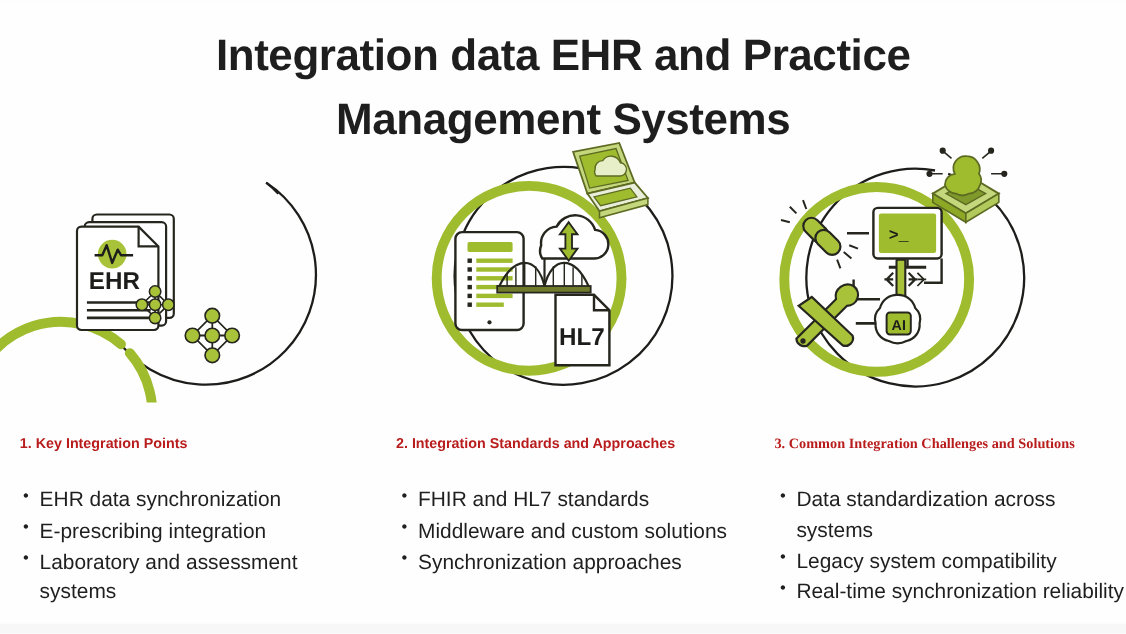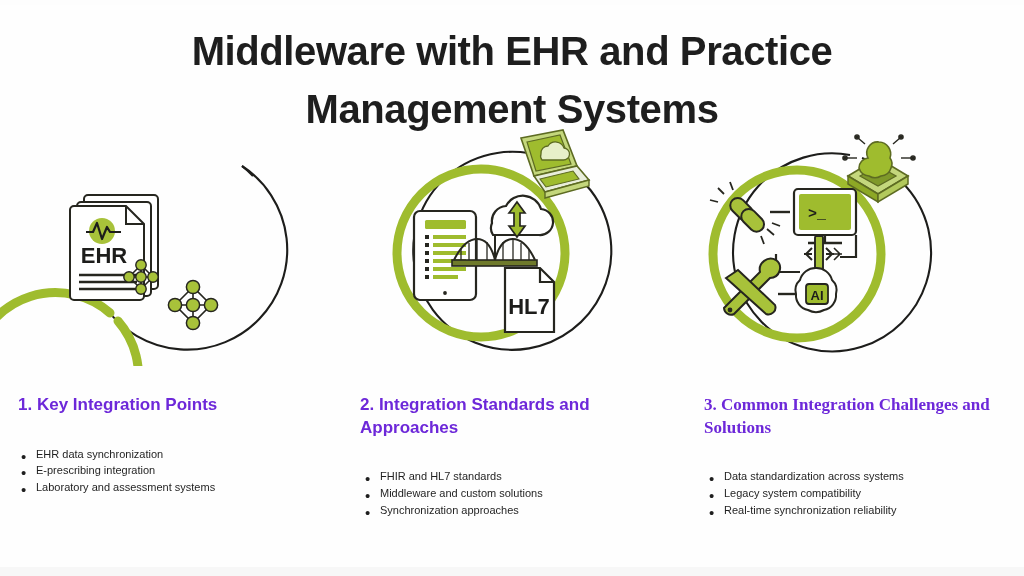--- a/index.html
+++ b/index.html
@@ -33,29 +33,29 @@
     display:flex;
   }
   .col { width:341px; position:relative; }
 
   
   .art { position:relative; height:238px; }
   .art svg { position:absolute; left:0; top:0; }
 
   
   .heading {
-    font-size:17px; font-weight:bold; line-height:1.33;
-    color:#6d28d9;
+    font-size:13px; font-weight:bold; line-height:1.33;
+    color:#b91c1c;
   }
   .c1 .heading { padding:0 0 0 18px; }
   .c2 .heading { padding:0 0 0 19px; }
   .c3 .heading { padding:0 0 0 22px;font-family:Liberation Serif, serif; }
 
   
-  ul.bullets { list-style:none; font-size:11px; line-height:1.44; color:#1f1f1f; }
+  ul.bullets { list-style:none; font-size:19px; line-height:1.44; color:#1f1f1f; }
   .c1 ul.bullets { padding:0 0 0 19px; }
   .c2 ul.bullets { padding:0 0 0 22px; }
   .c3 ul.bullets { padding:0 0 0 25px; }
   ul.bullets li { position:relative; padding-left:17px; margin-bottom:1px; }
   ul.bullets li::before {
     content:"\2022";
     position:absolute; left:2px; top:-1px;
     font-size:15px; line-height:1.44; color:#1f1f1f;
   }
   .head-gap-1 { height:28px; }
@@ -66,21 +66,21 @@
   .list-gap-3 { height:30px; }
 </style>
 </head>
 <body>
 
 <div id="slide">
 
   <div class="band-top"></div>
 
   <div class="title">
-    <span>Middleware with EHR and Practice</span>
+    <span>Integration data EHR and Practice</span>
     <span class="l2">Management Systems</span>
   </div>
 
   <div class="columns">
 
     <div class="col c1">
       <div class="art">
         <svg width="341" height="238" viewBox="0 0 341 238">
 
           <path d="M 242 38 A 100 100 0 1 1 106 180" fill="none" stroke="#1d1d1b" stroke-width="2.1"></path>

